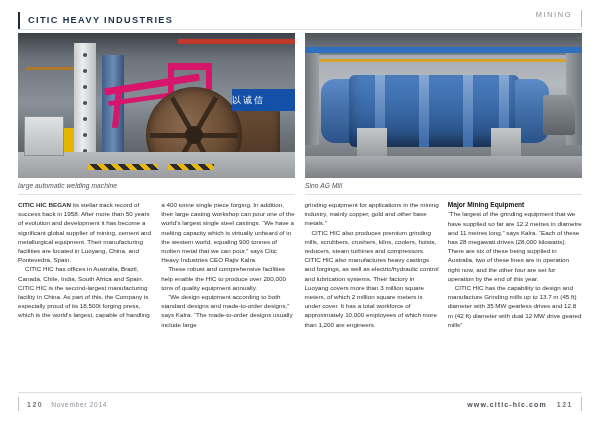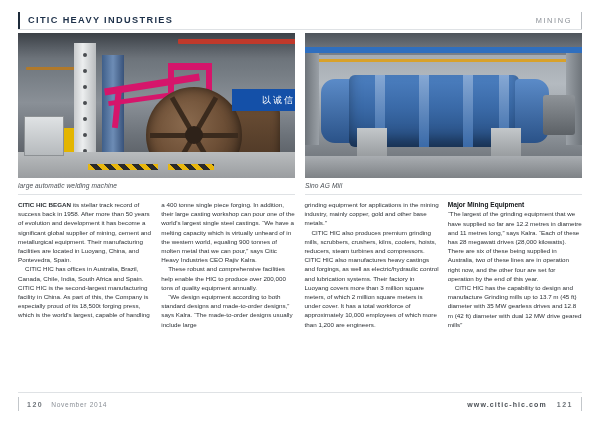--- a/index.html
+++ b/index.html
@@ -46,21 +46,21 @@
   }
   .header-title {
     font-size: 9.2px;
     font-weight: bold;
     letter-spacing: 1.35px;
     color: #1d3049;
     white-space: nowrap;
   }
   .header-right {
     display: flex;
-    align-items: center;
+    align-items: flex-start;
     height: 20px;
   }
   .header-section {
     font-size: 7.4px;
     letter-spacing: 1.6px;
     color: #8a8f96;
     white-space: nowrap;
   }
   .header-rule-right {
     width: 1px;
@@ -137,21 +137,21 @@
   }
   .lf-drum-body {
     position:absolute; left:206px; top:72px; width:56px; height:64px;
     background: linear-gradient(180deg,#6b4e35,#4a3524);
     border-radius: 3px 8px 8px 3px;
     box-shadow: inset 0 0 8px rgba(0,0,0,.5);
   }
   .lf-banner {
     position:absolute; left:214px; top:56px; width:63px; height:22px;
     background:#1450a8; color:#fff; font-size:9px; line-height:22px;
-    text-align:right; letter-spacing:2px; font-family:"DejaVu Sans", sans-serif;
+    text-align:left; letter-spacing:2px; font-family:"DejaVu Sans", sans-serif;
   }
   .lf-floor {
     position:absolute; left:0; bottom:0; width:100%; height:26px;
     background: linear-gradient(180deg,#b9bcbe,#9a9da0);
   }
   .lf-hazard {
     position:absolute; bottom:8px; height:6px;
     background: repeating-linear-gradient(45deg,#e8b60c 0 5px,#2a2a2a 5px 10px);
   }
   .lf-cab {

